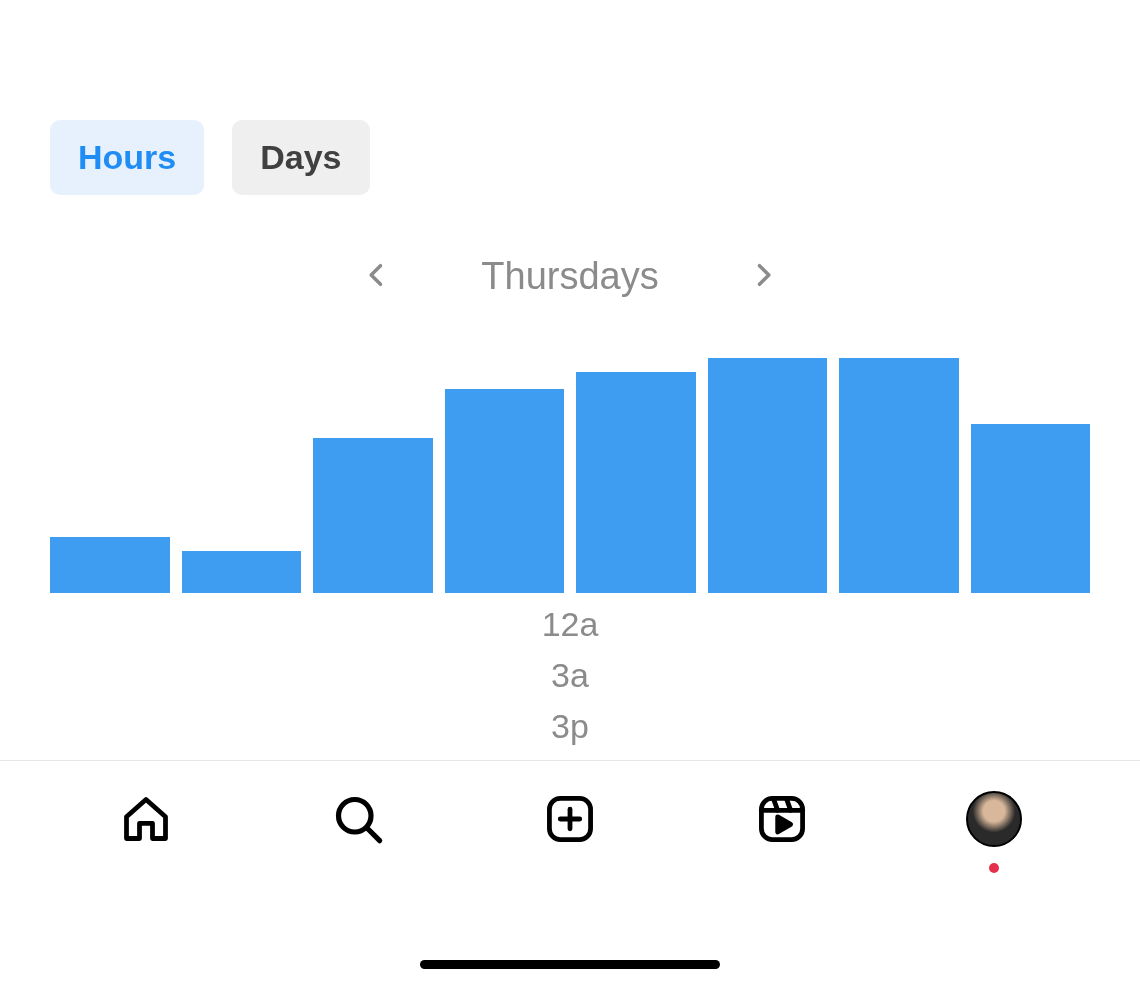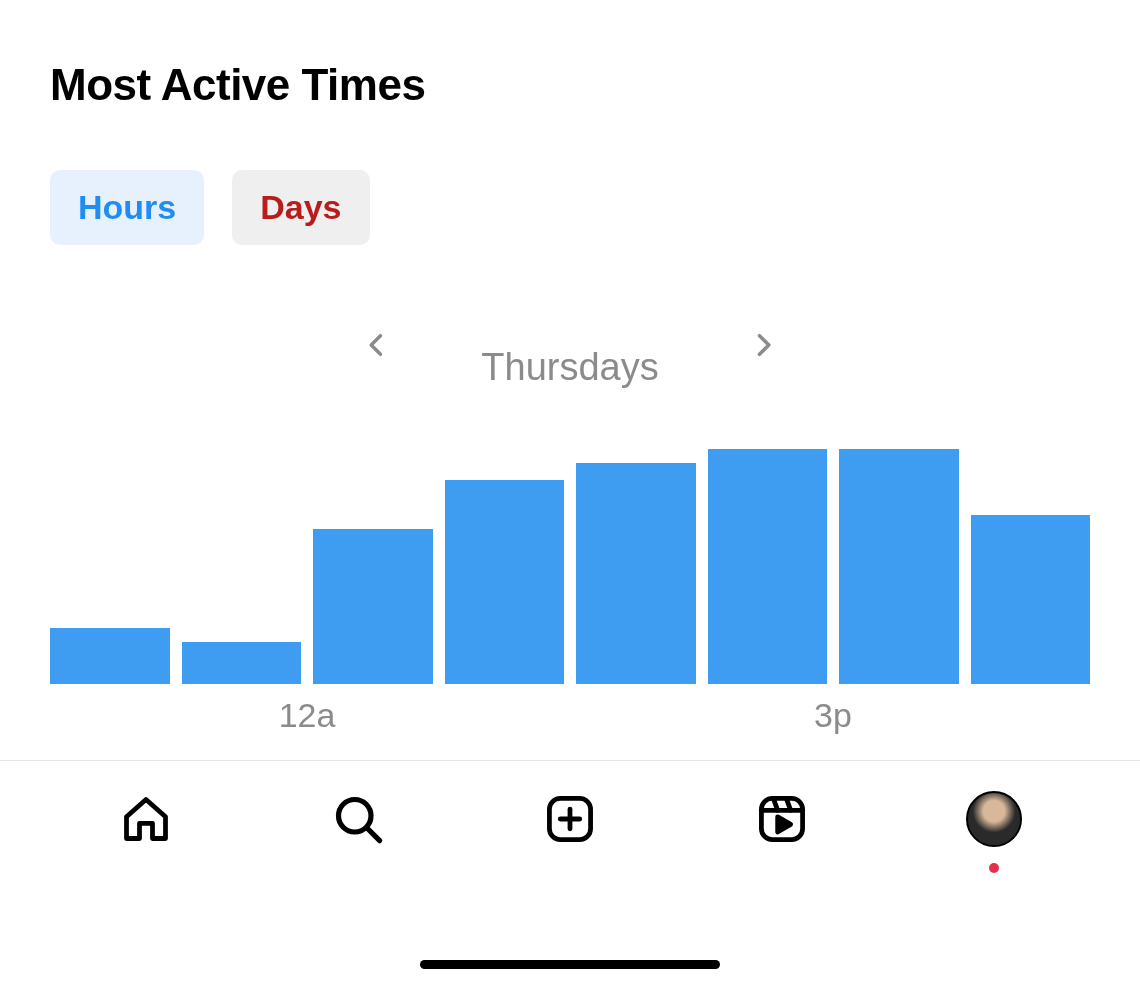--- a/index.html
+++ b/index.html
@@ -34,58 +34,58 @@
     font-weight: 700;
     cursor: pointer;
     font-family: inherit;
   }
   .tab.active {
     background: #e7f1fe;
     color: #1f8df4;
   }
   .tab.inactive {
     background: #efefef;
-    color: #b91c1c;
+    color: #404040;
   }
   .day-selector {
     display: flex;
     align-items: center;
     justify-content: center;
     gap: 90px;
     margin-top: 60px;
   }
   .chevron {
     width: 28px;
     height: 28px;
     cursor: pointer;
   }
   .day-label {
     font-size: 38px;
     color: #8b8b8b;
-    margin-top: 41px;
   }
   .chart-area {
     margin-top: 60px;
     position: relative;
   }
   .bars-row {
     display: flex;
     align-items: flex-end;
     height: 235px;
     gap: 12px;
     padding: 0 0 0 0;
   }
   .bar {
     flex: 1;
     background: #3e9df1;
   }
   .labels-row {
     display: flex;
     gap: 12px;
     margin-top: 12px;
+    flex-direction: column;
   }
   .xlabel {
     flex: 1;
     text-align: center;
     font-size: 34px;
     color: #8b8b8b;
   }
   .tabbar {
     position: absolute;
     left: 0; right: 0;
@@ -130,21 +130,20 @@
     height: 9px;
     border-radius: 5px;
     background: #000;
   }
 </style>
 </head>
 <body>
 
 <div class="container">
 
-  <div class="title">Most Active Times</div>
 
   <div class="tabs">
     <button class="tab active">Hours</button>
     <button class="tab inactive">Days</button>
   </div>
 
   <div class="day-selector">
     <span>
       <svg class="chevron" viewBox="0 0 24 24" fill="none" stroke="#8b8b8b" stroke-width="3" stroke-linecap="round" stroke-linejoin="round">
         <polyline points="15 4 7 12 15 20"></polyline>
@@ -164,20 +163,21 @@
         <div class="bar" style="height: 18%; background: rgb(62, 157, 241);"></div>
         <div class="bar" style="height: 66%; background: rgb(62, 157, 241);"></div>
         <div class="bar" style="height: 87%; background: rgb(62, 157, 241);"></div>
         <div class="bar" style="height: 94%; background: rgb(62, 157, 241);"></div>
         <div class="bar" style="height: 100%; background: rgb(62, 157, 241);"></div>
         <div class="bar" style="height: 100%; background: rgb(62, 157, 241);"></div>
         <div class="bar" style="height: 72%; background: rgb(62, 157, 241);"></div>
       </div>
     <div class="labels-row" id="labels-row">
         <div class="xlabel">12a</div>
+        <div class="xlabel">3a</div>
         <div class="xlabel">3p</div>
       </div>
   </div>
 
 </div>
 
 <div class="tabbar">
   <div class="tabbar-item">
     <svg width="52" height="52" viewBox="0 0 24 24" fill="none" stroke="#000" stroke-width="2.2" stroke-linecap="round" stroke-linejoin="round">
       <path d="M3 11 L12 3 L21 11 V21 H15 V14 H9 V21 H3 Z"></path>

